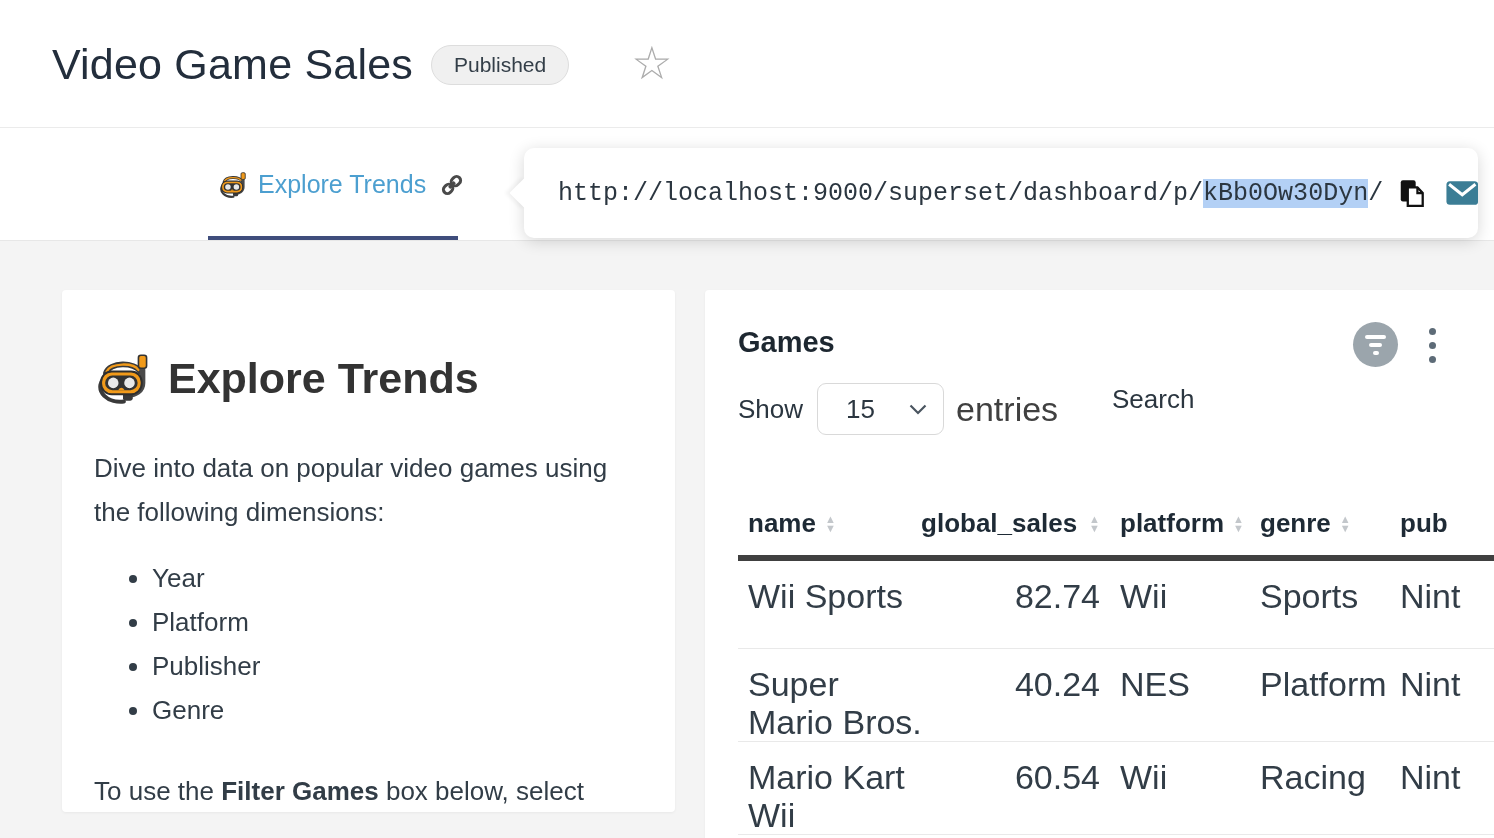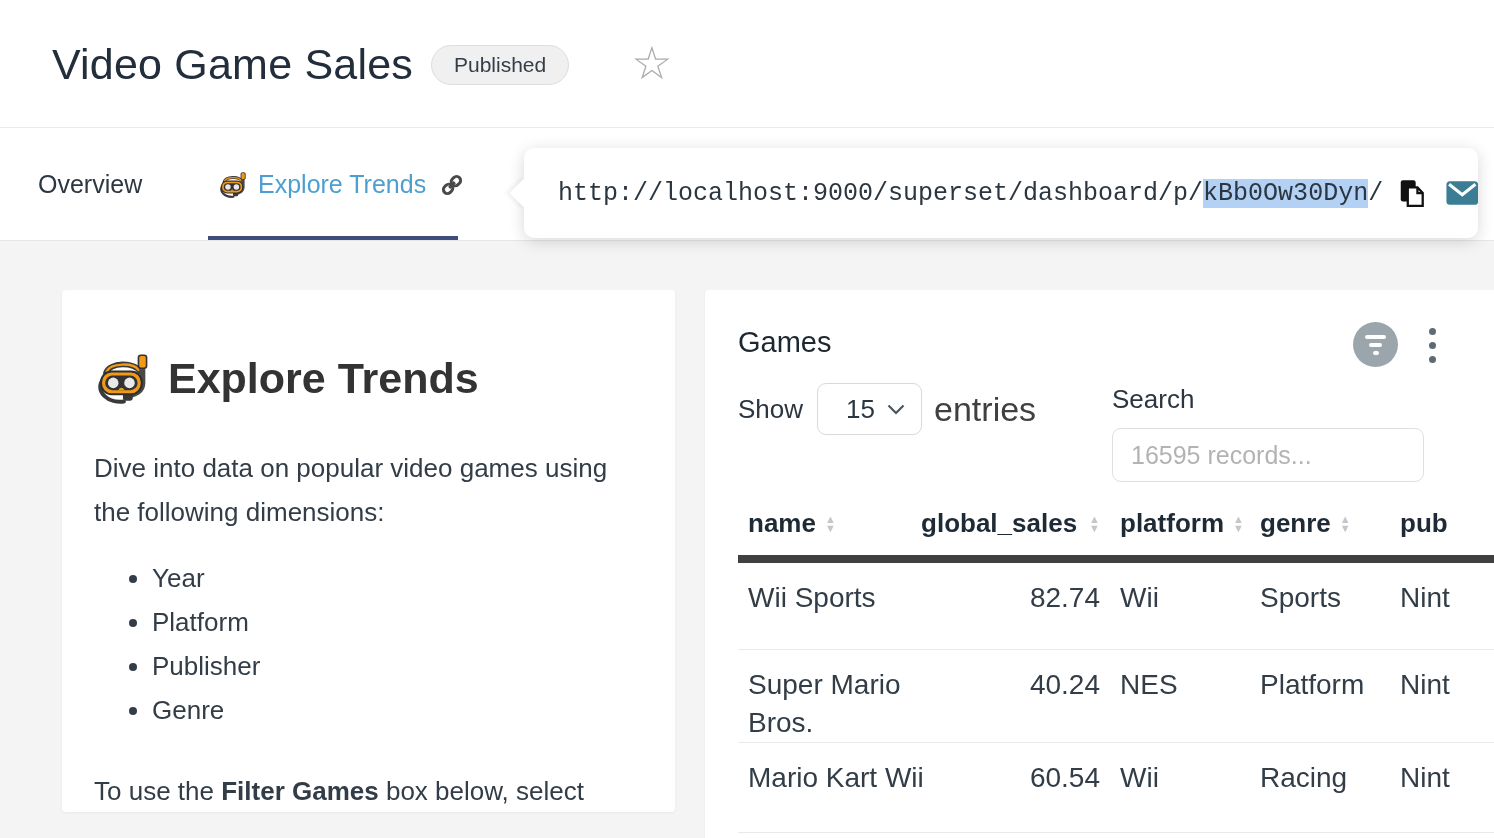--- a/index.html
+++ b/index.html
@@ -81,62 +81,62 @@
   }
   .mask-icon-lg { width:58px; height:52px; flex:none; }
   .md-intro { margin-top:42px; font-size:26px; line-height:44px; color:#323d47; }
   .md-list { margin-top:22px; padding-left:58px; }
   .md-list li { font-size:26px; color:#323d47; line-height:44px; }
   .md-footer { margin-top:38px; font-size:26px; line-height:43px; color:#323d47; }
   .md-footer b { font-weight:700; }
 
   
   .games-card { left:705px; top:49px; width:815px; height:700px; }
-  .games-title { position:absolute; left:33px; top:36px; font-size:29px; font-weight:400; color:#1d2730; }
+  .games-title { position:absolute; left:33px; top:36px; font-size:29px; font-weight:700; color:#1d2730; }
   .filter-btn {
     position:absolute; left:648px; top:32px; width:45px; height:45px; border-radius:50%;
     background:#9ba5ac; display:flex; flex-direction:column; align-items:center;
     justify-content:center; gap:4px; cursor:pointer;
   }
   .filter-btn i { display:block; height:4px; border-radius:2px; background:#fff; }
   .filter-bar1 { width:21px; } .filter-bar2 { width:13px; } .filter-bar3 { width:6px; }
   .kebab { position:absolute; left:722px; top:36px; display:flex; flex-direction:column; gap:7px; cursor:pointer; padding:2px; }
   .kebab i { width:7px; height:7px; border-radius:50%; background:#5d6b77; }
 
   .controls { position:absolute; left:33px; top:93px; display:flex; align-items:center; }
   .controls-label { font-size:26px; color:#2b3640; }
   .select-box {
-    margin-left:14px; width:105px; height:52px; border:1px solid #d9d9d9; border-radius:9px;
+    margin-left:14px; width:127px; height:52px; border:1px solid #d9d9d9; border-radius:9px;
     display:flex; align-items:center; padding:0 16px 0 28px; cursor:pointer; background:#fff;
     justify-content:space-between;
   }
   .select-box .val { font-size:26px; color:#2b3640; }
   .chevron { width:18px; height:11px; }
   .entries { margin-left:12px; font-size:34px; color:#404040; }
 
   .search-wrap { position:absolute; left:407px; top:94px; }
   .search-label { font-size:26px; color:#2b3640; }
   .search-input {
     display:block; margin-top:13px; width:312px; height:54px;
     border:1.5px solid #dfdfdf; border-radius:9px; padding:0 18px;
     font-size:25px; font-family:"Liberation Sans",sans-serif; color:#2b3640; outline:none;
   }
   .search-input::placeholder { color:#b3b3b3; }
 
   .games-table { position:absolute; left:33px; top:218px; width:787px; border-collapse:collapse; table-layout:fixed; }
   .games-table th {
     font-size:26px; font-weight:700; color:#1e2a35; text-align:center;
-    padding:0 0 16px 10px; border-bottom:8px solid #404040; cursor:pointer;
+    padding:0 0 16px 10px; border-bottom:6px solid #404040; cursor:pointer;
     white-space:nowrap;
   }
   .games-table th .th-inner { display:flex; align-items:center; gap:9px; }
   .games-table th.num .th-inner { justify-content:flex-end;gap:12px; }
   .sort-icon { display:flex; flex-direction:column; line-height:9px; font-size:11px; color:#c3c7cb; }
   .games-table td {
-    font-size:28px; color:#323d47; vertical-align:top;
+    font-size:34px; color:#323d47; vertical-align:top;
     padding:16px 0 0 10px; height:90px; border-bottom:1px solid #e9e9e9;
     line-height:38px;
   }
   .games-table td.num { text-align:right; padding-right:0; padding-left:0; }
   .games-table td.c3, .games-table td.c4, .games-table td.c5 { padding-left:20px; }
   .games-table th.c3, .games-table th.c4, .games-table th.c5 { padding-left:20px; }
 </style>
 </head>
 <body>
 
@@ -160,23 +160,20 @@
 
 <div class="header">
   <div class="title-row">
     <span class="dash-title">Video Game Sales</span>
     <span class="badge">Published</span>
     <span class="star">☆</span>
   </div>
 </div>
 
 <div class="tabbar">
-  <div class="tab tab-overview">
-    <span>Overview</span>
-  </div>
   <div class="tab tab-explore">
     <svg class="mask-icon-sm" viewBox="0 0 66 64">
         <use href="#mask-shape"></use>
       </svg>
     <span>Explore Trends</span>
     <svg class="link-icon" viewBox="0 0 24 24">
       <g transform="rotate(45 12 12)" fill="none" stroke="#4a4a4a" stroke-width="3">
         <rect x="8" y="1.5" width="8" height="10" rx="4"></rect>
         <rect x="8" y="12.5" width="8" height="10" rx="4"></rect>
         <line x1="12" y1="8" x2="12" y2="16"></line>
@@ -239,21 +236,20 @@
         <span class="val">15</span>
         <svg class="chevron" viewBox="0 0 18 11">
           <polyline points="1.5,1.5 9,9 16.5,1.5" fill="none" stroke="#4a5560" stroke-width="2.2"></polyline>
         </svg>
       </div>
       <span class="entries">entries</span>
     </div>
 
     <div class="search-wrap">
       <div class="search-label">Search</div>
-      <input class="search-input" type="text" placeholder="16595 records..." style="">
     </div>
 
     <table class="games-table">
       <colgroup>
           <col style="width:195px">
           <col style="width:167px">
           <col style="width:140px">
           <col style="width:140px">
           <col style="width:145px">
         </colgroup>

